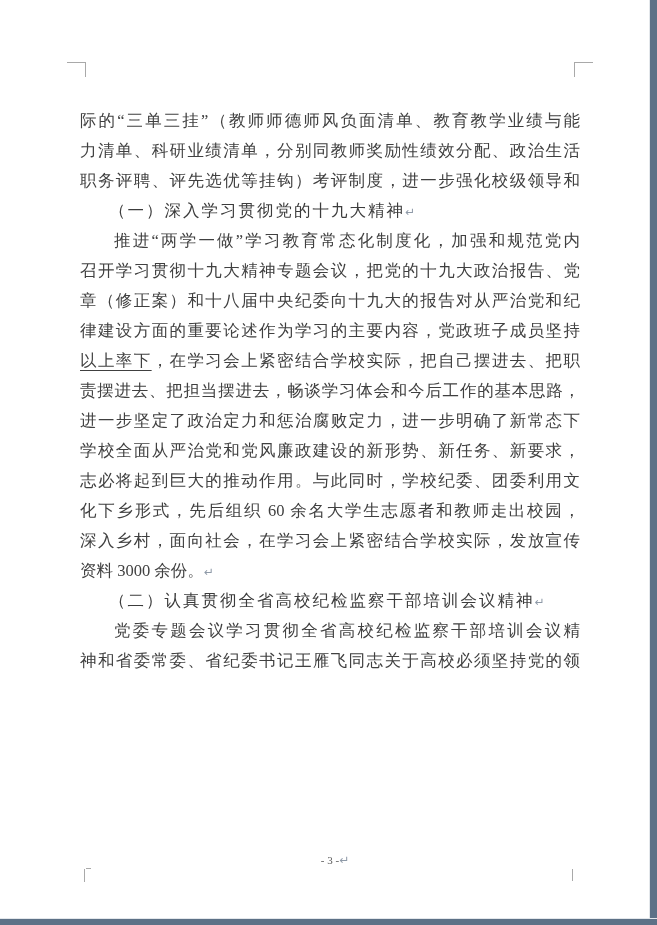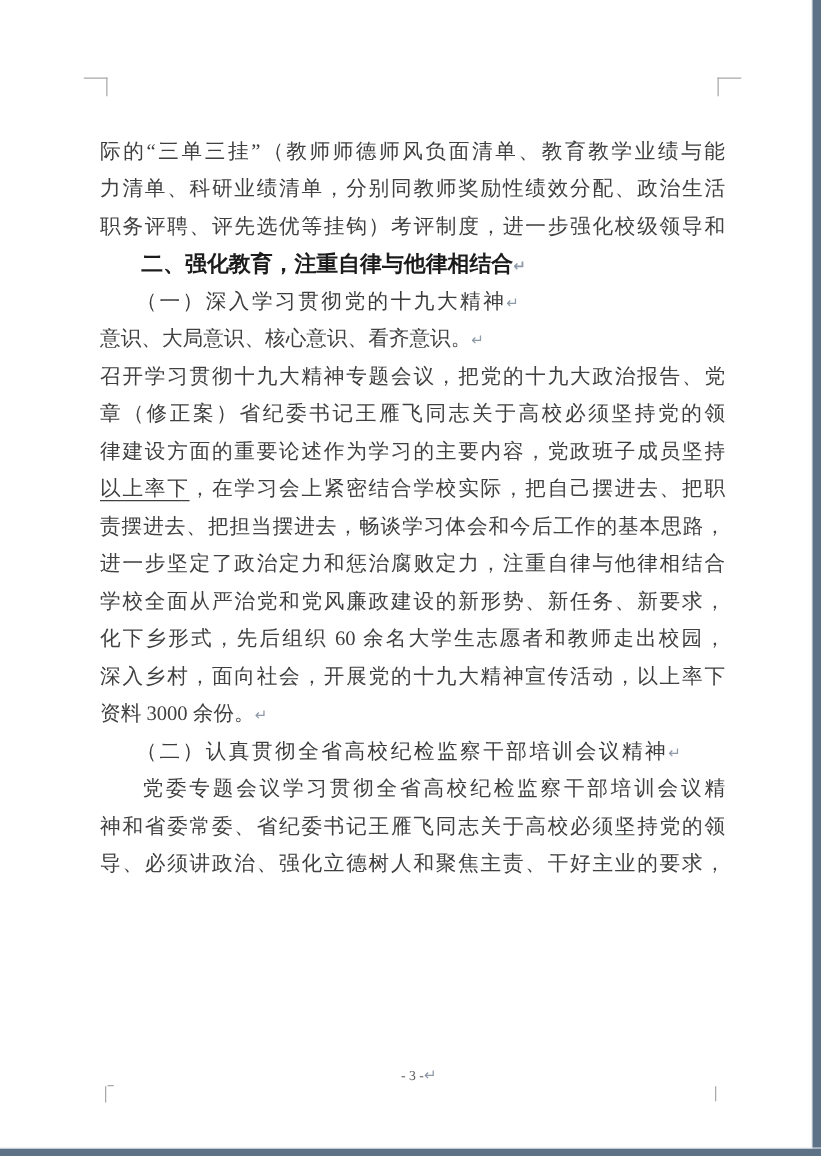--- a/index.html
+++ b/index.html
@@ -87,37 +87,36 @@
   <div class="cm cm-tr-h"></div>
   <div class="cm cm-tr-v"></div>
   <div class="cm cm-bl-v"></div>
   <div class="cm cm-bl-h"></div>
   <div class="cm cm-br-v"></div>
 
   <div class="textblock" id="doc-body">
       <div class="line body j">际的“三单三挂”（教师师德师风负面清单、教育教学业绩与能</div>
       <div class="line body j">力清单、科研业绩清单，分别同教师奖励性绩效分配、政治生活</div>
       <div class="line body j">职务评聘、评先选优等挂钩）考评制度，进一步强化校级领导和</div>
-      <div class="line heading-bold indent">二、强化教育，注重自律与他律相结合<span class="pmark">↵</span></div>
       <div class="line heading-kaiti indent">（一）深入学习贯彻党的十九大精神<span class="pmark">↵</span></div>
-      <div class="line body">意识、大局意识、核心意识、看齐意识。<span class="pmark">↵</span></div>
+      <div class="line body indent j">推进“两学一做”学习教育常态化制度化，加强和规范党内</div>
       <div class="line body j">召开学习贯彻十九大精神专题会议，把党的十九大政治报告、党</div>
-      <div class="line body j">章（修正案）省纪委书记王雁飞同志关于高校必须坚持党的领</div>
+      <div class="line body j">章（修正案）和十八届中央纪委向十九大的报告对从严治党和纪</div>
       <div class="line body j">律建设方面的重要论述作为学习的主要内容，党政班子成员坚持</div>
       <div class="line body j"><span class="wavy">以上率下</span>，在学习会上紧密结合学校实际，把自己摆进去、把职</div>
       <div class="line body j">责摆进去、把担当摆进去，畅谈学习体会和今后工作的基本思路，</div>
-      <div class="line body j">进一步坚定了政治定力和惩治腐败定力，注重自律与他律相结合</div>
+      <div class="line body j">进一步坚定了政治定力和惩治腐败定力，进一步明确了新常态下</div>
       <div class="line body j">学校全面从严治党和党风廉政建设的新形势、新任务、新要求，</div>
+      <div class="line body j">志必将起到巨大的推动作用。与此同时，学校纪委、团委利用文</div>
       <div class="line body j">化下乡形式，先后组织 60 余名大学生志愿者和教师走出校园，</div>
-      <div class="line body j">深入乡村，面向社会，开展党的十九大精神宣传活动，以上率下</div>
+      <div class="line body j">深入乡村，面向社会，在学习会上紧密结合学校实际，发放宣传</div>
       <div class="line body">资料 3000 余份。<span class="pmark">↵</span></div>
       <div class="line heading-kaiti indent">（二）认真贯彻全省高校纪检监察干部培训会议精神<span class="pmark">↵</span></div>
       <div class="line body indent j">党委专题会议学习贯彻全省高校纪检监察干部培训会议精</div>
       <div class="line body j">神和省委常委、省纪委书记王雁飞同志关于高校必须坚持党的领</div>
-      <div class="line body j">导、必须讲政治、强化立德树人和聚焦主责、干好主业的要求，</div>
     </div>
 
   <div class="footer">
     <span>- 3 -</span><span class="pmark">↵</span>
   </div>
 
   <div class="edge-right-hl"></div>
   <div class="edge-right"></div>
   <div class="edge-bottom-hl"></div>
   <div class="edge-bottom"></div>

